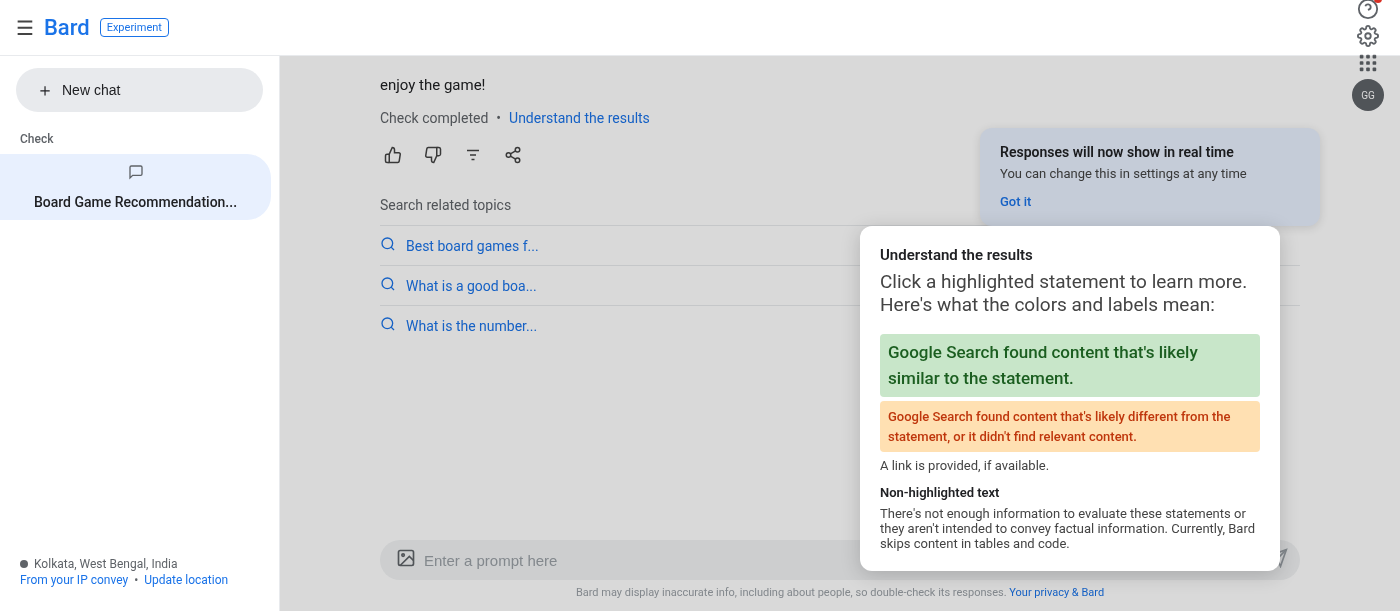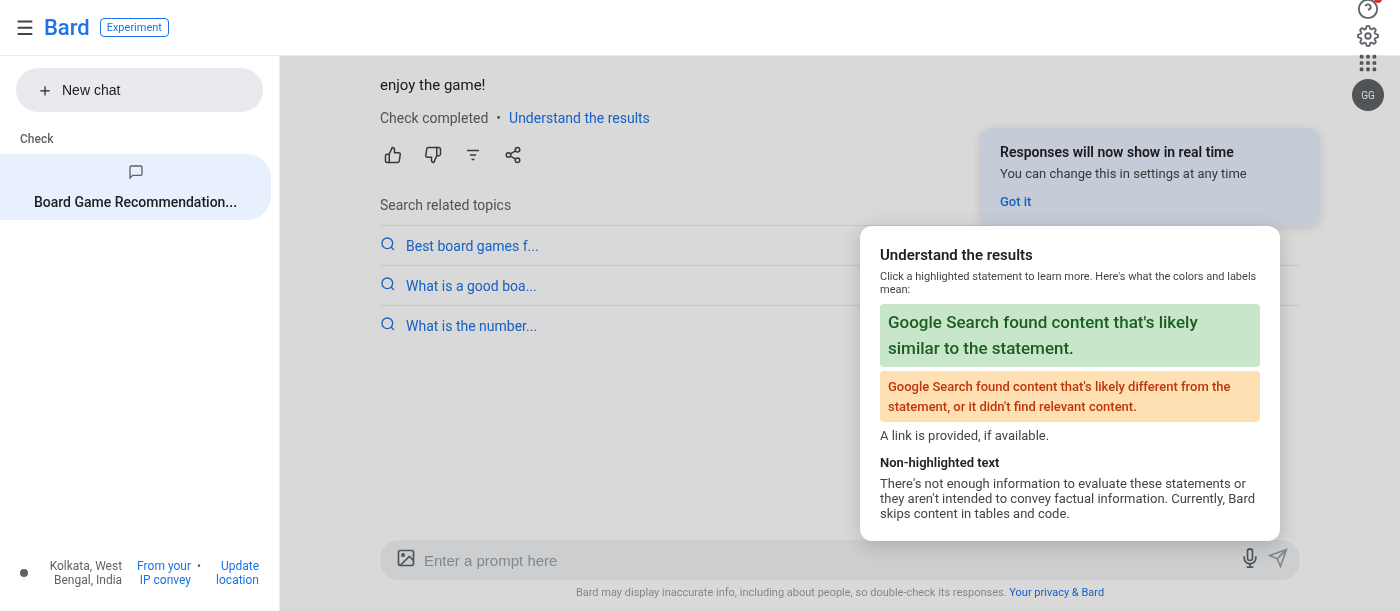--- a/index.html
+++ b/index.html
@@ -134,23 +134,22 @@
     .sidebar-item-icon {
       font-size: 16px;
       color: #5f6368;
     }
     .sidebar-bottom {
       margin-top: auto;
       padding: 12px 20px;
       font-size: 12px;
       color: #5f6368;
       display: flex;
-      flex-direction: row;
+      flex-direction: column;
       gap: 2px;
-      text-align: right;
     }
     .location-row {
       display: flex;
       align-items: center;
       gap: 6px;
     }
     .location-dot {
       width: 8px;
       height: 8px;
       border-radius: 50%;
@@ -316,23 +315,23 @@
       box-shadow: 0 4px 20px rgba(0,0,0,0.18);
       z-index: 20;
     }
     .tooltip-title {
       font-size: 15px;
       font-weight: 600;
       color: #202124;
       margin-bottom: 6px;
     }
     .tooltip-intro {
-      font-size: 11px;
-      color: #444;
-      margin-bottom: 8px;
+      font-size: 19px;
+      color: #444;
+      margin-bottom: 18px;
     }
     .highlight-green {
       background: #c8e6c9;
       color: #1b5e20;
       font-size: 17px;
       line-height: 1.5;
       padding: 6px 8px;
       border-radius: 4px;
       margin-bottom: 4px;
       font-weight: 500;

